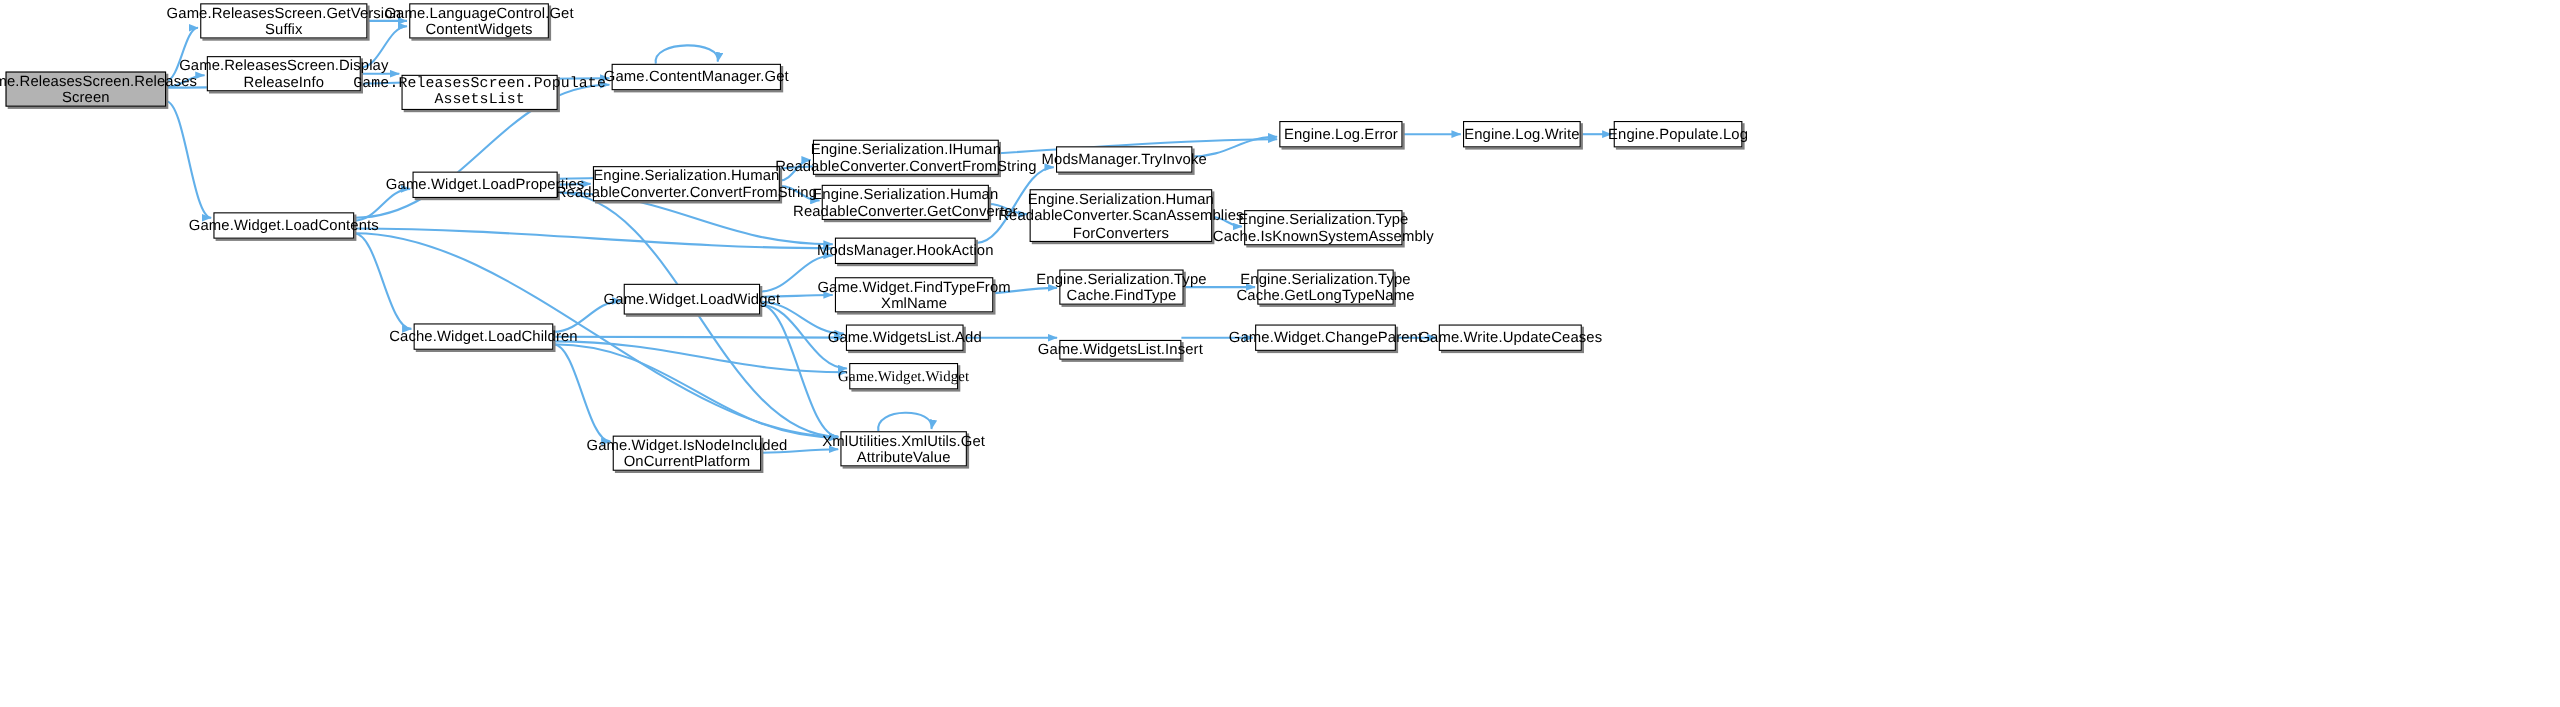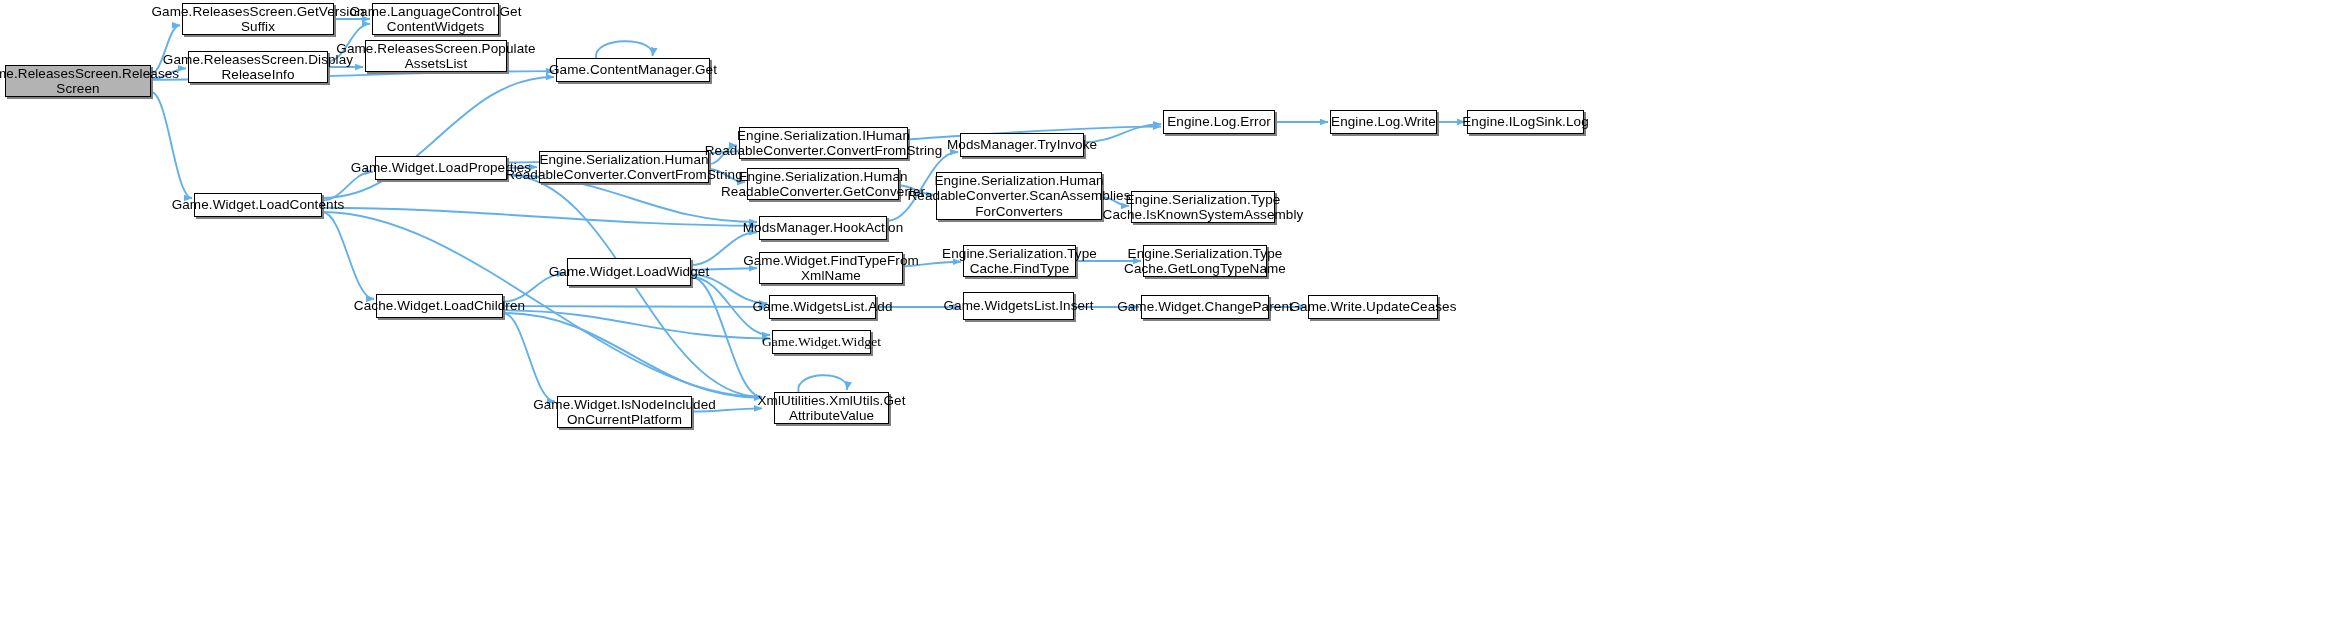--- a/index.html
+++ b/index.html
@@ -99,51 +99,51 @@
       <path d="M798.5,392 C794.5,370 850.8,370 846.8,390" fill="none" stroke="#62b0ea" stroke-width="1.9" marker-end="url(#ah)"></path>
     </svg>
 <div class="node root" style="left: 5px; top: 65px; width: 146px; height: 32px;">Game.ReleasesScreen.Releases
 Screen</div>
     <div class="node" style="left: 182px; top: 3px; width: 152px; height: 32px;">Game.ReleasesScreen.GetVersion
 Suffix</div>
     <div class="node" style="left: 188px; top: 51px; width: 140px; height: 32px;">Game.ReleasesScreen.Display
 ReleaseInfo</div>
     <div class="node" style="left: 372px; top: 3px; width: 127px; height: 32px;">Game.LanguageControl.Get
 ContentWidgets</div>
-    <div class="node" style="left: 365px; top: 40px; width: 142px; height: 32px;">Game.ReleasesScreen.Populate
+    <div class="node" style="left: 365px; top: 68px; width: 142px; height: 32px; font-family: Liberation Mono, monospace;">Game.ReleasesScreen.Populate
 AssetsList</div>
     <div class="node" style="left: 556px; top: 58px; width: 154px; height: 24px;">Game.ContentManager.Get</div>
     <div class="node" style="left: 194px; top: 193px; width: 128px; height: 24px;">Game.Widget.LoadContents</div>
     <div class="node" style="left: 375px; top: 156px; width: 132px; height: 24px;">Game.Widget.LoadProperties</div>
     <div class="node" style="left: 539px; top: 151px; width: 170px; height: 32px;">Engine.Serialization.Human
 ReadableConverter.ConvertFromString</div>
     <div class="node" style="left: 739px; top: 127px; width: 169px; height: 32px;">Engine.Serialization.IHuman
 ReadableConverter.ConvertFromString</div>
     <div class="node" style="left: 747px; top: 168px; width: 152px; height: 32px;">Engine.Serialization.Human
 ReadableConverter.GetConverter</div>
     <div class="node" style="left: 759px; top: 216px; width: 128px; height: 24px; text-align: center;">ModsManager.HookAction</div>
     <div class="node" style="left: 960px; top: 133px; width: 124px; height: 24px;">ModsManager.TryInvoke</div>
     <div class="node" style="left: 936px; top: 172px; width: 166px; height: 48px;">Engine.Serialization.Human
 ReadableConverter.ScanAssemblies
 ForConverters</div>
     <div class="node" style="left: 1163px; top: 110px; width: 112px; height: 24px;">Engine.Log.Error</div>
     <div class="node" style="left: 1330px; top: 110px; width: 107px; height: 24px;">Engine.Log.Write</div>
-    <div class="node" style="left: 1467px; top: 110px; width: 117px; height: 24px;">Engine.ILogSink.Log</div>
+    <div class="node" style="left: 1467px; top: 110px; width: 117px; height: 24px;">Engine.Populate.Log</div>
     <div class="node" style="left: 1131px; top: 191px; width: 144px; height: 32px;">Engine.Serialization.Type
 Cache.IsKnownSystemAssembly</div>
     <div class="node" style="left: 963px; top: 245px; width: 113px; height: 32px;">Engine.Serialization.Type
 Cache.FindType</div>
     <div class="node" style="left: 1143px; top: 245px; width: 124px; height: 32px;">Engine.Serialization.Type
 Cache.GetLongTypeName</div>
     <div class="node" style="left: 567px; top: 258px; width: 124px; height: 28px;">Game.Widget.LoadWidget</div>
     <div class="node" style="left: 759px; top: 252px; width: 144px; height: 32px;">Game.Widget.FindTypeFrom
 XmlName</div>
     <div class="node" style="left: 769px; top: 295px; width: 107px; height: 24px;">Game.WidgetsList.Add</div>
-    <div class="node" style="left: 963px; top: 292px; width: 111px; height: 28px;">Game.WidgetsList.Insert</div>
+    <div class="node" style="left: 963px; top: 309px; width: 111px; height: 18px;">Game.WidgetsList.Insert</div>
     <div class="node" style="left: 1141px; top: 295px; width: 128px; height: 24px;">Game.Widget.ChangeParent</div>
     <div class="node" style="left: 1308px; top: 295px; width: 130px; height: 24px;">Game.Write.UpdateCeases</div>
     <div class="node" style="left: 772px; top: 330px; width: 99px; height: 24px; font-family: Liberation Serif, serif;">Game.Widget.Widget</div>
     <div class="node" style="left: 376px; top: 294px; width: 127px; height: 24px;">Cache.Widget.LoadChildren</div>
     <div class="node" style="left: 557px; top: 396px; width: 135px; height: 32px;">Game.Widget.IsNodeIncluded
 OnCurrentPlatform</div>
-    <div class="node" style="left: 764px; top: 392px; width: 115px; height: 32px; margin-left: 10px;">XmlUtilities.XmlUtils.Get
+    <div class="node" style="left: 764px; top: 392px; width: 115px; height: 32px;">XmlUtilities.XmlUtils.Get
 AttributeValue</div>
   </div>
 
 </body></html>

